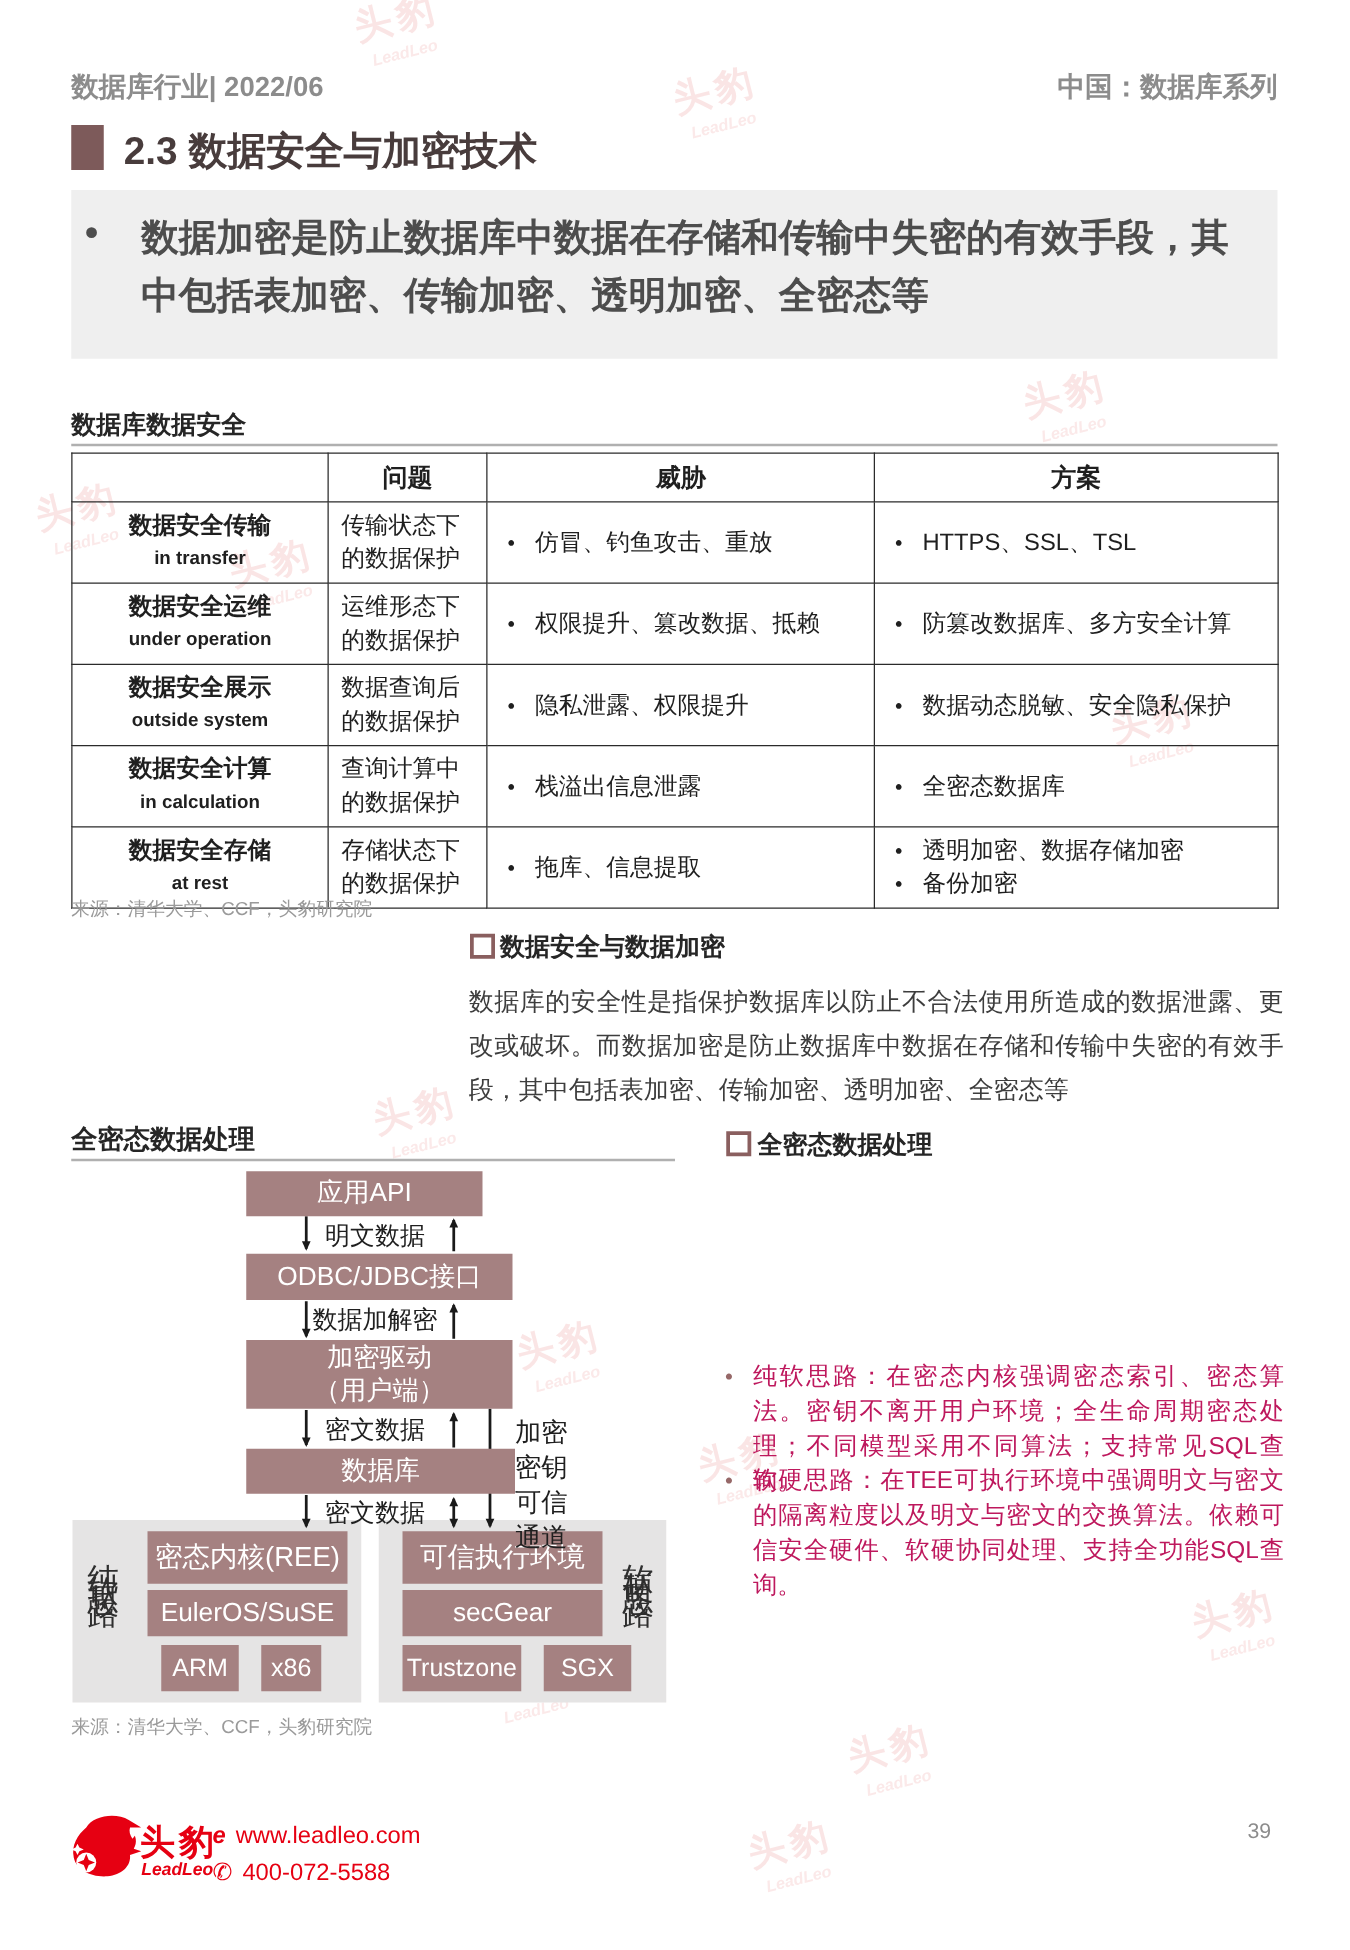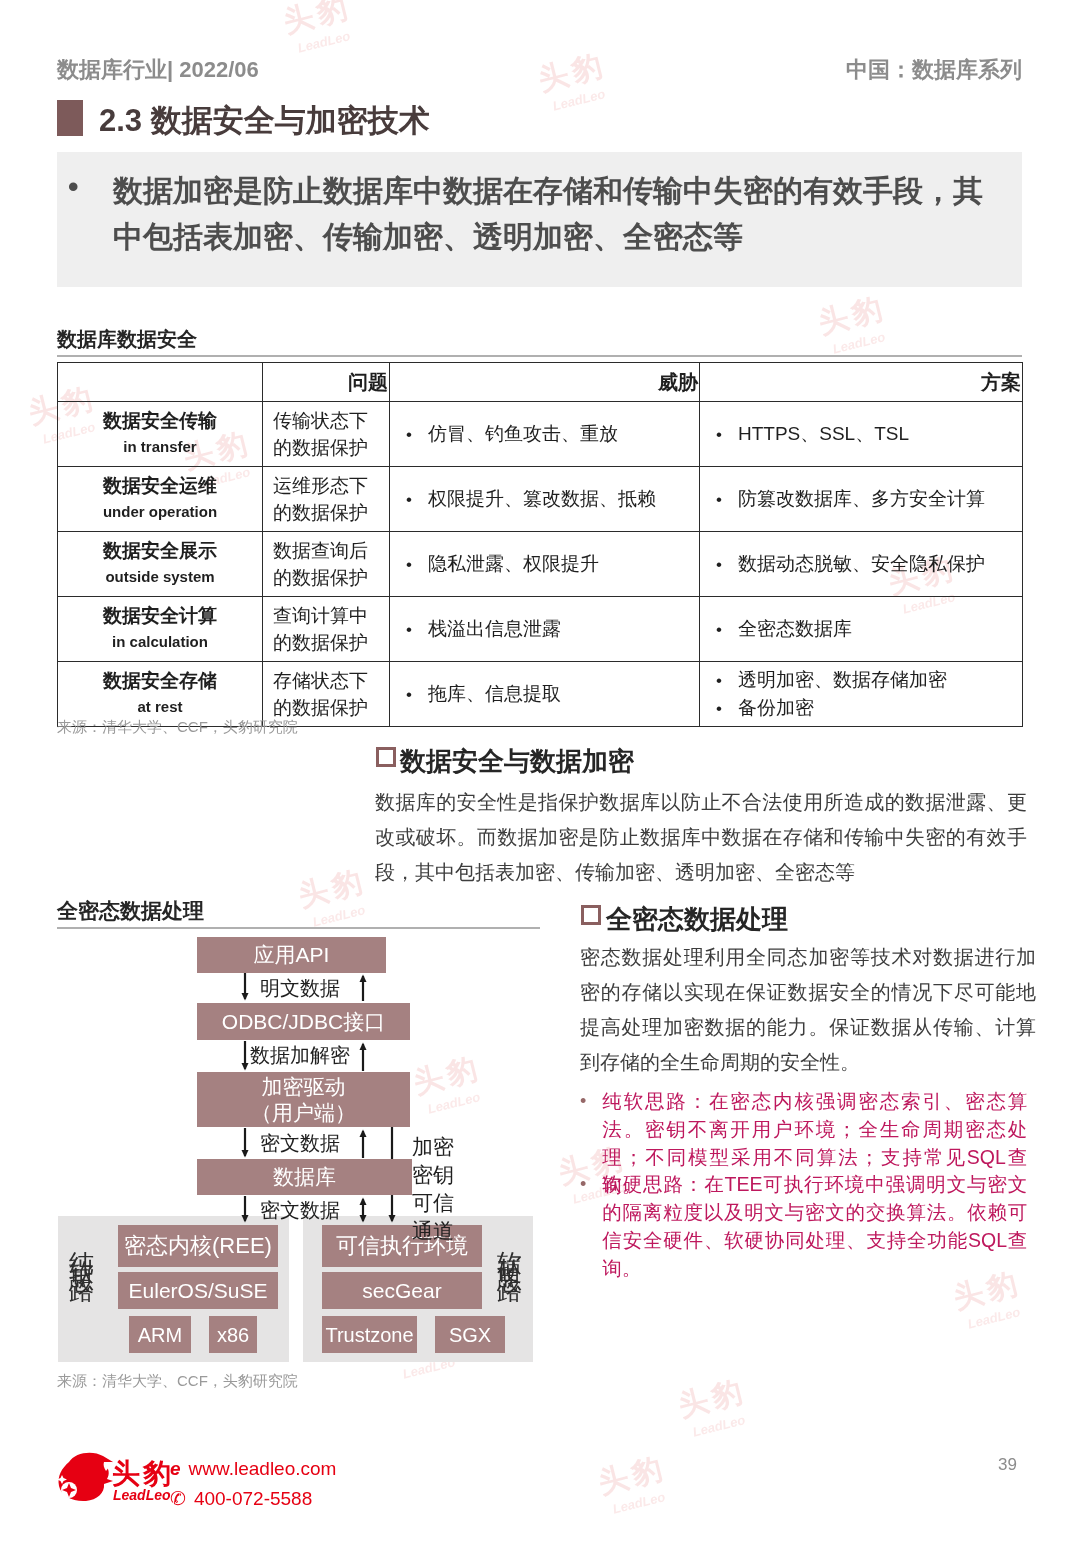--- a/index.html
+++ b/index.html
@@ -23,35 +23,35 @@
   
   .callout{left:57px;top:152px;width:965px;height:135px;background:#efefef;z-index:1;}
   .callout-bullet{left:68px;top:170px;font-size:30px;font-weight:bold;color:#4d4d4d;z-index:2;}
   .callout-text{left:113px;top:168px;width:880px;font-size:30px;font-weight:bold;color:#4d4d4d;line-height:46px;z-index:2;}
 
   
   .tbl-label{left:57px;top:326px;font-size:20px;font-weight:bold;color:#262626;z-index:2;}
   .tbl-rule{left:57px;top:355px;width:965px;height:2px;background:#b0b0b0;z-index:2;}
   .dtable{position:absolute;left:57px;top:362px;width:965px;border-collapse:collapse;table-layout:fixed;z-index:2;background:transparent;}
   .dtable th,.dtable td{border:1.5px solid #2b2b2b;vertical-align:middle;}
-  .dtable th{height:36px;font-size:20px;font-weight:bold;color:#1f1f1f;text-align:right;}
+  .dtable th{height:36px;font-size:20px;font-weight:bold;color:#1f1f1f;text-align:center;}
   .dtable td{height:62px;font-size:19px;color:#1f1f1f;}
   .cell-cat{text-align:center;font-weight:bold;line-height:26px;}
   .cell-cat .en{font-size:15px;}
   .cell-problem{padding:0 10px;line-height:27px;}
   .cell-list{padding:0 6px 0 16px;}
   .li-line{display:flex;align-items:baseline;line-height:27px;}
   .li-line .b{margin-right:16px;font-size:17px;}
   .src{font-size:15px;color:#9a9a9a;z-index:2;}
   .src-1{left:57px;top:718px;}
   .src-2{left:57px;top:1372px;}
 
   
   .sq-mark{width:14px;height:14px;border:3px solid #8a5f5f;background:#fff;display:inline-block;z-index:2;}
-  .h-sec{font-size:26px;font-weight:bold;color:#262626;z-index:2;text-align:center;}
+  .h-sec{font-size:20px;font-weight:bold;color:#262626;z-index:2;text-align:center;}
 
   .para{font-size:20px;color:#3d3d3d;line-height:35px;z-index:2;text-align:justify;}
 
   
   .rb{display:flex;z-index:2;position:absolute;}
   .rb .dot{color:#966868;font-size:18px;margin-right:16px;line-height:28px;}
   .rb .bt{font-size:19.5px;color:#be185d;line-height:28px;width:425px;text-align:justify;}
 
   
   .diag-title{left:57px;top:897px;font-size:21px;font-weight:bold;color:#262626;z-index:2;}
@@ -265,21 +265,20 @@
 
   <div class="abs sq-mark" style="left:376px;top:747px;"></div>
   <div class="abs h-sec" style="left:400px;top:744px;">数据安全与数据加密</div>
   <div class="abs para" style="left:375px;top:785px;width:652px;">数据库的安全性是指保护数据库以防止不合法使用所造成的数据泄露、更改或破坏。而数据加密是防止数据库中数据在存储和传输中失密的有效手段，其中包括表加密、传输加密、透明加密、全密态等</div>
 
   <div class="abs diag-title">全密态数据处理</div>
   <div class="abs diag-rule"></div>
 
   <div class="abs sq-mark" style="left:581px;top:905px;"></div>
   <div class="abs h-sec" style="left:606px;top:902px;">全密态数据处理</div>
-  <div class="abs para" style="left:580px;top:940px;width:456px;">密态数据处理利用全同态加密等技术对数据进行加密的存储以实现在保证数据安全的情况下尽可能地提高处理加密数据的能力。保证数据从传输、计算到存储的全生命周期的安全性。</div>
   <div class="rb" style="left:580px;top:1087px;">
     <span class="dot">•</span>
     <span class="bt">纯软思路：在密态内核强调密态索引、密态算法。密钥不离开用户环境；全生命周期密态处理；不同模型采用不同算法；支持常见SQL查询。</span>
   </div>
   <div class="rb" style="left:580px;top:1170px;">
     <span class="dot">•</span>
     <span class="bt">软硬思路：在TEE可执行环境中强调明文与密文的隔离粒度以及明文与密文的交换算法。依赖可信安全硬件、软硬协同处理、支持全功能SQL查询。</span>
   </div>
 
   <div class="dpanel" style="left:58px;top:1216px;width:231px;height:146px;"></div>

